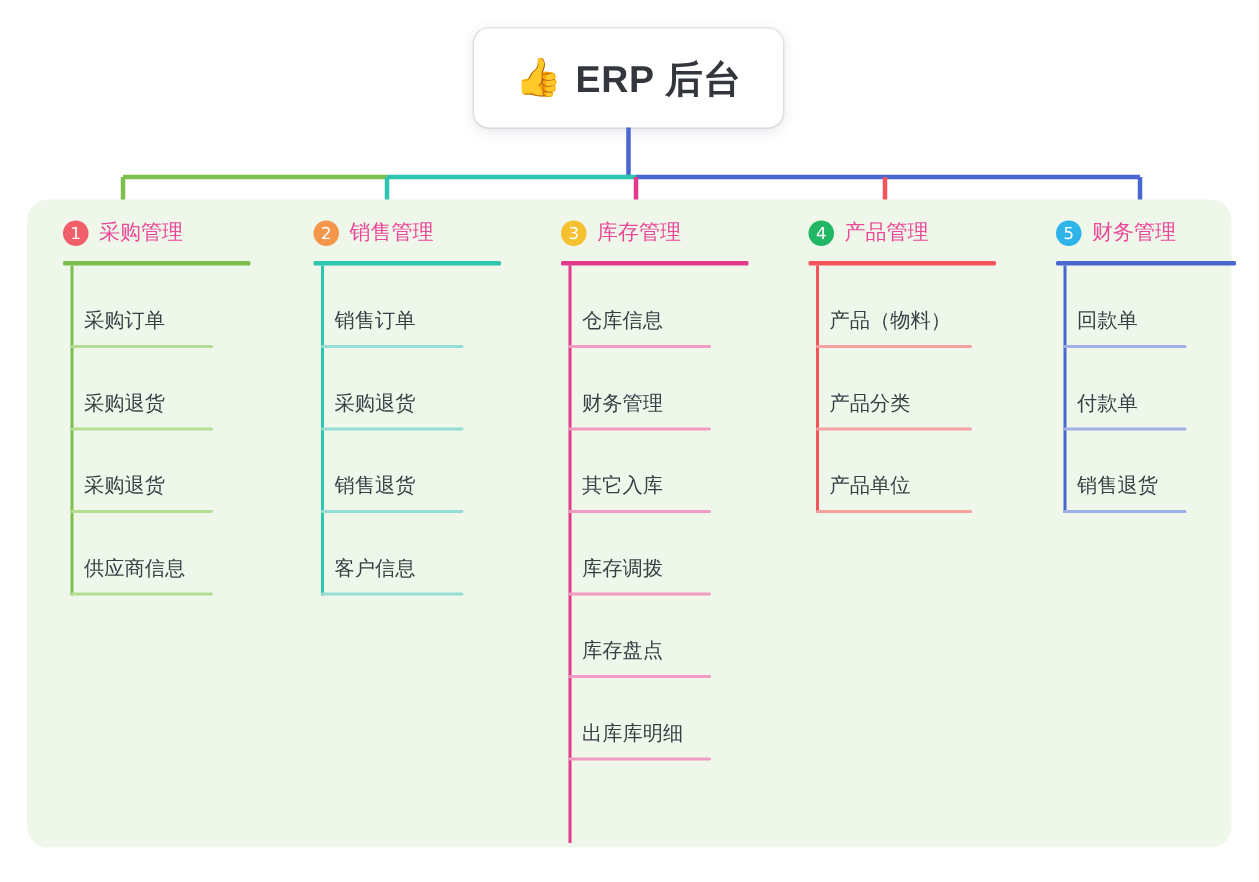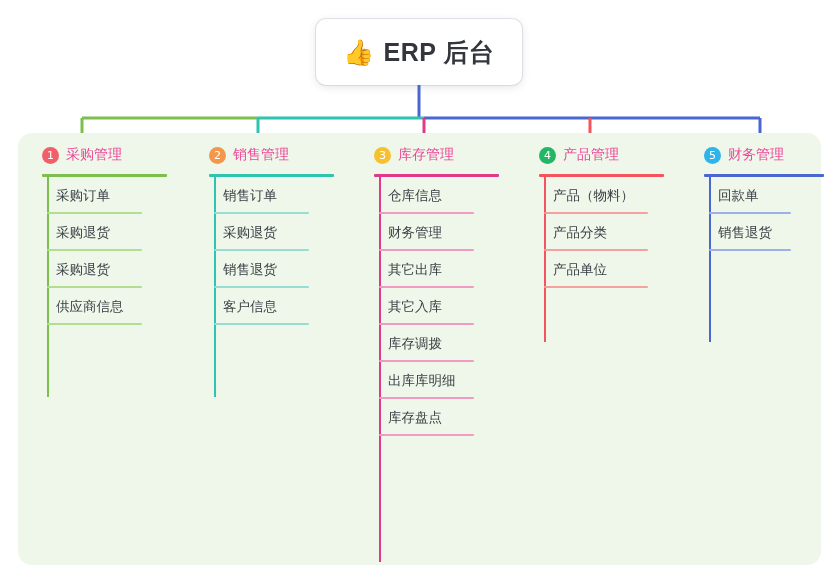--- a/index.html
+++ b/index.html
@@ -109,21 +109,21 @@
     margin-top: 0px;
   }
   .spine {
     position: absolute;
     left: 25px;
     top: 0;
     width: 2px;
   }
   .leaf {
     position: relative;
-    height: 37px;
+    height: 55px;
     box-sizing: border-box;
     padding-left: 34px;
   }
   .leaf-label {
     position: absolute;
     left: 34px;
     bottom: 9px;
     font-size: 13.5px;
     color: #3a3f45;
     white-space: nowrap;
@@ -223,37 +223,33 @@
           <div class="spine" style="background: rgb(225, 58, 138); height: 385px;"></div>
           <div class="leaf">
             <span class="leaf-label">仓库信息</span>
             <div class="leaf-rule" style="background: rgb(240, 154, 196); width: 95px;"></div>
           </div>
           <div class="leaf">
             <span class="leaf-label">财务管理</span>
             <div class="leaf-rule" style="background: rgb(240, 154, 196); width: 95px;"></div>
           </div>
           <div class="leaf">
-            <span class="leaf-label">其它出库</span>
-            <div class="leaf-rule" style="background: rgb(240, 154, 196); width: 95px;"></div>
-          </div>
-          <div class="leaf">
             <span class="leaf-label">其它入库</span>
             <div class="leaf-rule" style="background: rgb(240, 154, 196); width: 95px;"></div>
           </div>
           <div class="leaf">
             <span class="leaf-label">库存调拨</span>
             <div class="leaf-rule" style="background: rgb(240, 154, 196); width: 95px;"></div>
           </div>
           <div class="leaf">
+            <span class="leaf-label">库存盘点</span>
+            <div class="leaf-rule" style="background: rgb(240, 154, 196); width: 95px;"></div>
+          </div>
+          <div class="leaf">
             <span class="leaf-label">出库库明细</span>
-            <div class="leaf-rule" style="background: rgb(240, 154, 196); width: 95px;"></div>
-          </div>
-          <div class="leaf">
-            <span class="leaf-label">库存盘点</span>
             <div class="leaf-rule" style="background: rgb(240, 154, 196); width: 95px;"></div>
           </div>
         </div>
       </div>
       <div class="branch" style="left: 519px; width: 152px;">
         <div class="branch-head">
           <span class="badge" style="background: rgb(34, 183, 101);">4</span>
           <span class="branch-title">产品管理</span>
         </div>
         <div class="branch-rule" style="background: rgb(244, 85, 92); width: 125px; margin-left: 20px;"></div>
@@ -279,20 +275,24 @@
           <span class="branch-title">财务管理</span>
         </div>
         <div class="branch-rule" style="background: rgb(74, 102, 208); width: 120px; margin-left: 20px;"></div>
         <div class="leaves">
           <div class="spine" style="background: rgb(74, 102, 208); height: 165px;"></div>
           <div class="leaf">
             <span class="leaf-label">回款单</span>
             <div class="leaf-rule" style="background: rgb(159, 176, 230); width: 82px;"></div>
           </div>
           <div class="leaf">
+            <span class="leaf-label">付款单</span>
+            <div class="leaf-rule" style="background: rgb(159, 176, 230); width: 82px;"></div>
+          </div>
+          <div class="leaf">
             <span class="leaf-label">销售退货</span>
             <div class="leaf-rule" style="background: rgb(159, 176, 230); width: 82px;"></div>
           </div>
         </div>
       </div>
     </div>
 
 </div>
 
 </body></html>

